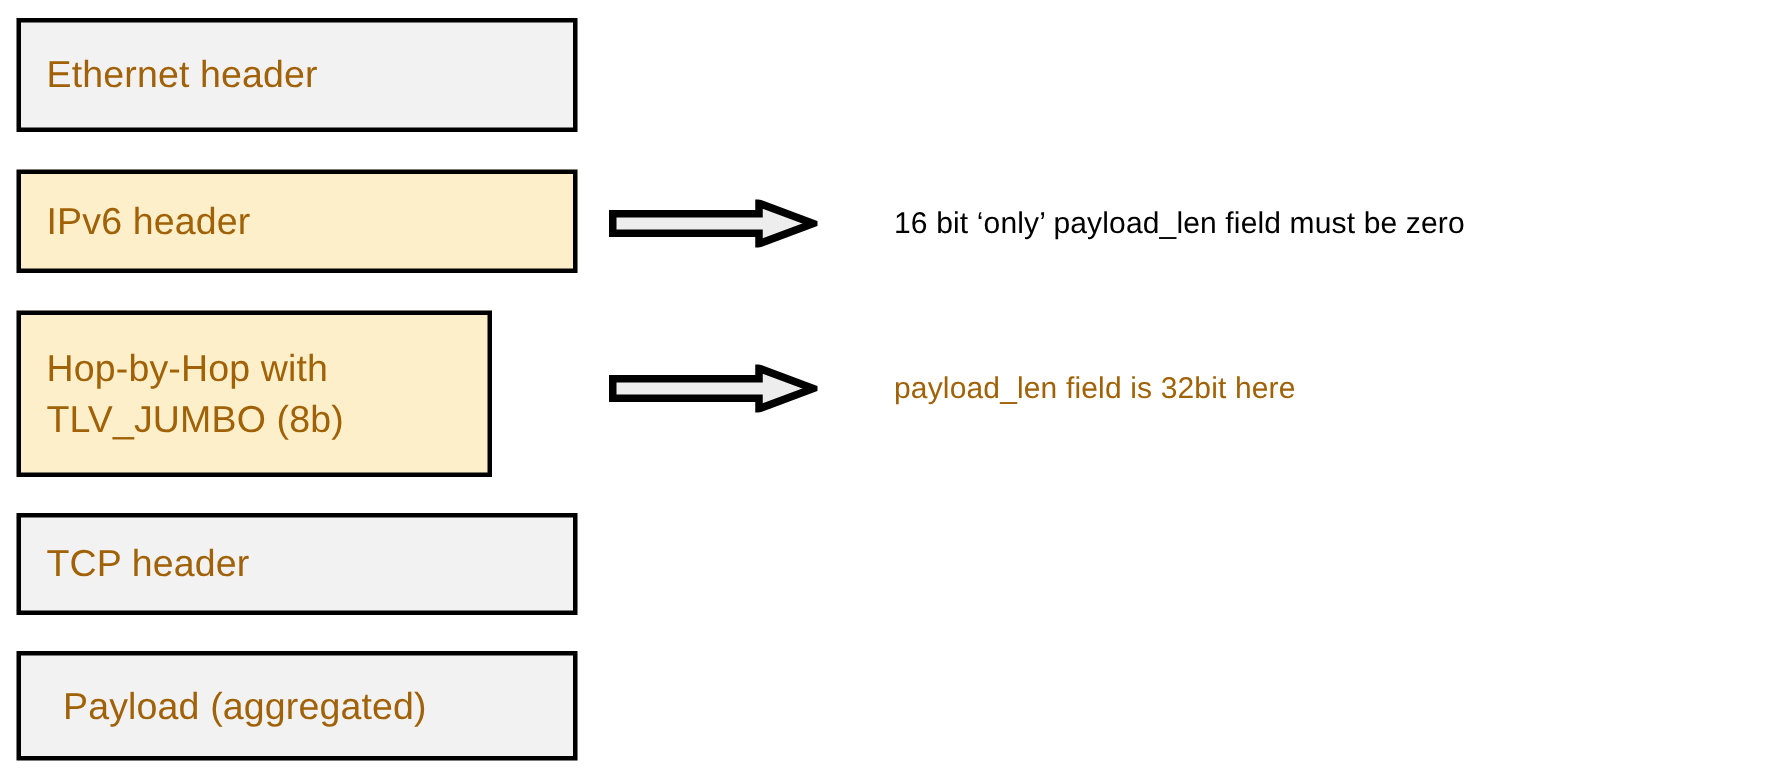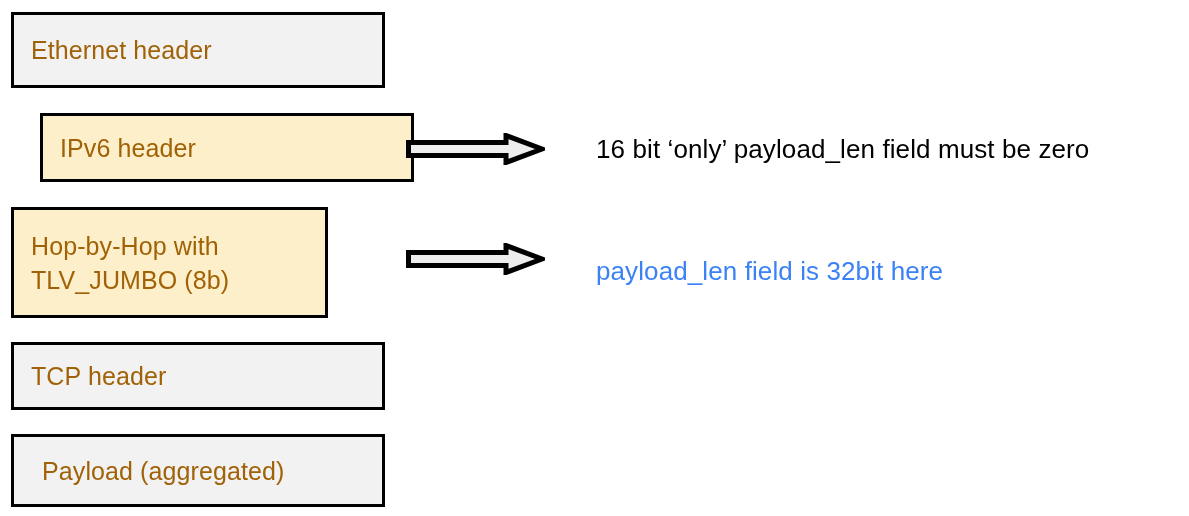--- a/index.html
+++ b/index.html
@@ -33,21 +33,21 @@
   }
   .pkt-box-label {
     font-size: 25px;
     line-height: 34px;
     color: #a16207;
     white-space: pre-line;
     letter-spacing: 0.1px;
   }
   .annotation-text {
     position: absolute;
-    font-size: 26px;
+    font-size: 20px;
     line-height: 30px;
     color: #000000;
     white-space: nowrap;
     letter-spacing: 0.1px;
   }
   .arrow-wrap {
     position: absolute;
   }
   .arrow-wrap svg {
     display: block;
@@ -55,21 +55,21 @@
 </style>
 </head>
 <body style="background: rgb(255, 255, 255);">
 
 <div id="diagram-canvas">
 
   <div class="pkt-box" id="box-0" style="left: 11px; top: 12px; width: 374px; height: 76px; background: rgb(242, 242, 242); border-color: rgb(0, 0, 0);">
     <div class="pkt-box-label">Ethernet header</div>
   </div>
 
-  <div class="pkt-box" id="box-1" style="left: 11px; top: 113px; width: 374px; height: 69px; background: rgb(253, 239, 201); border-color: rgb(0, 0, 0); margin-left: 29px;">
+  <div class="pkt-box" id="box-1" style="left: 11px; top: 113px; width: 374px; height: 69px; background: rgb(253, 239, 201); border-color: rgb(0, 0, 0);">
     <div class="pkt-box-label">IPv6 header</div>
   </div>
 
   <div class="pkt-box" id="box-2" style="left: 11px; top: 207px; width: 317px; height: 111px; background: rgb(253, 239, 201); border-color: rgb(0, 0, 0);">
     <div class="pkt-box-label">Hop-by-Hop with
 TLV_JUMBO (8b)</div>
   </div>
 
   <div class="pkt-box" id="box-3" style="left: 11px; top: 342px; width: 374px; height: 68px; background: rgb(242, 242, 242); border-color: rgb(0, 0, 0);">
     <div class="pkt-box-label">TCP header</div>
@@ -85,15 +85,15 @@
     </svg>
   </div>
 
   <div class="arrow-wrap" id="arrow-1" style="left: 406px; top: 243px;">
     <svg viewBox="0 0 139 32" width="139" height="32" preserveAspectRatio="none" aria-hidden="true">
       <polygon points="2.5,9.5 100,9.5 100,2.5 136,16 100,29.5 100,22.5 2.5,22.5" fill="#EDEDED" stroke="#000000" stroke-width="5" stroke-linejoin="miter"></polygon>
     </svg>
   </div>
 
   <div class="annotation-text" id="note-0" style="left: 596px; top: 134px; color: rgb(0, 0, 0);">16 bit ‘only’ payload_len field must be zero</div>
-  <div class="annotation-text" id="note-1" style="left: 596px; top: 256px; color: #3b82f6;">payload_len field is 32bit here</div>
+  <div class="annotation-text" id="note-1" style="left: 596px; top: 244px; color: #a16207;">payload_len field is 32bit here</div>
 
 </div>
 
 </body></html>

